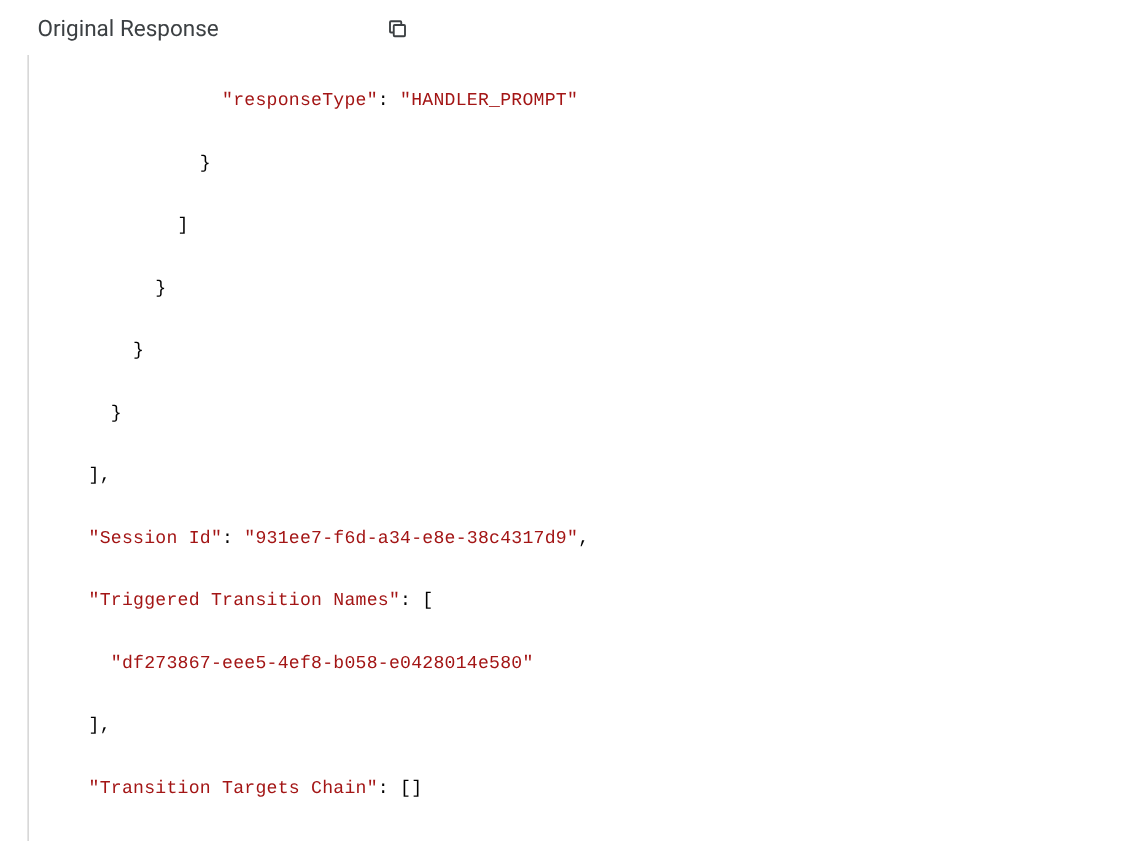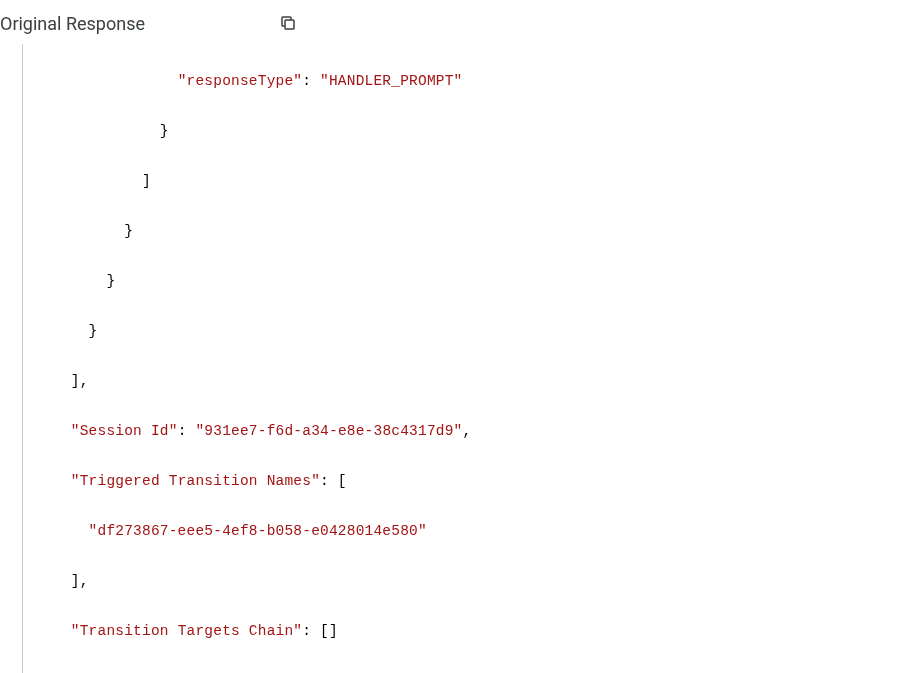--- a/index.html
+++ b/index.html
@@ -6,21 +6,21 @@
     body {
       font-family: -apple-system, BlinkMacSystemFont, "Segoe UI", Roboto, sans-serif;
       background: #fff;
       width: 901px;
       height: 673px;
       overflow: hidden;
     }
     .header {
       display: flex;
       align-items: center;
-      padding: 10px 14px 8px 0;
+      padding: 10px 14px 8px 30px;
     }
     .header-title {
       font-size: 18px;
       color: #3c4043;
       font-weight: 400;
     }
     .copy-btn {
       margin-left: 130px;
       cursor: pointer;
       display: inline-flex;

